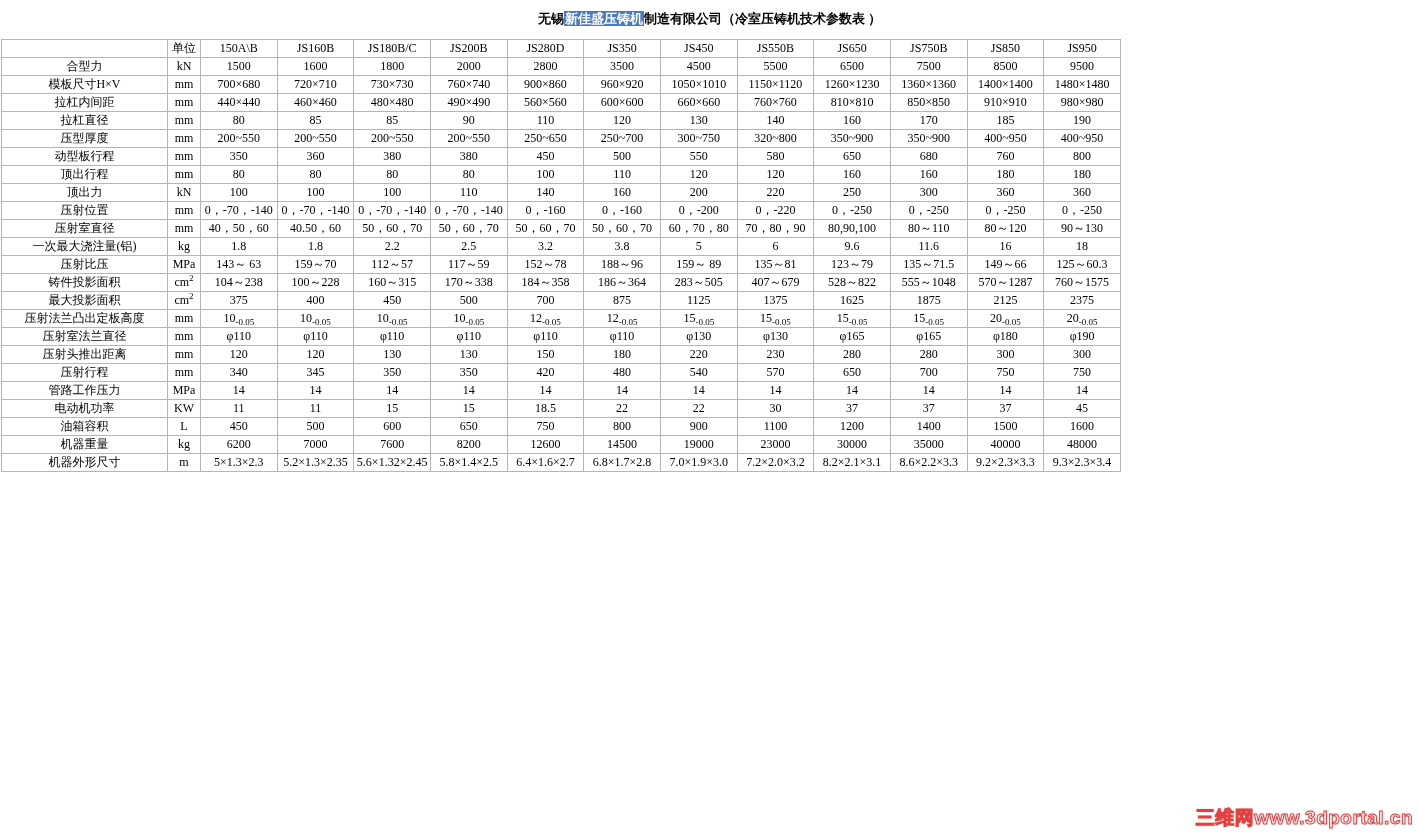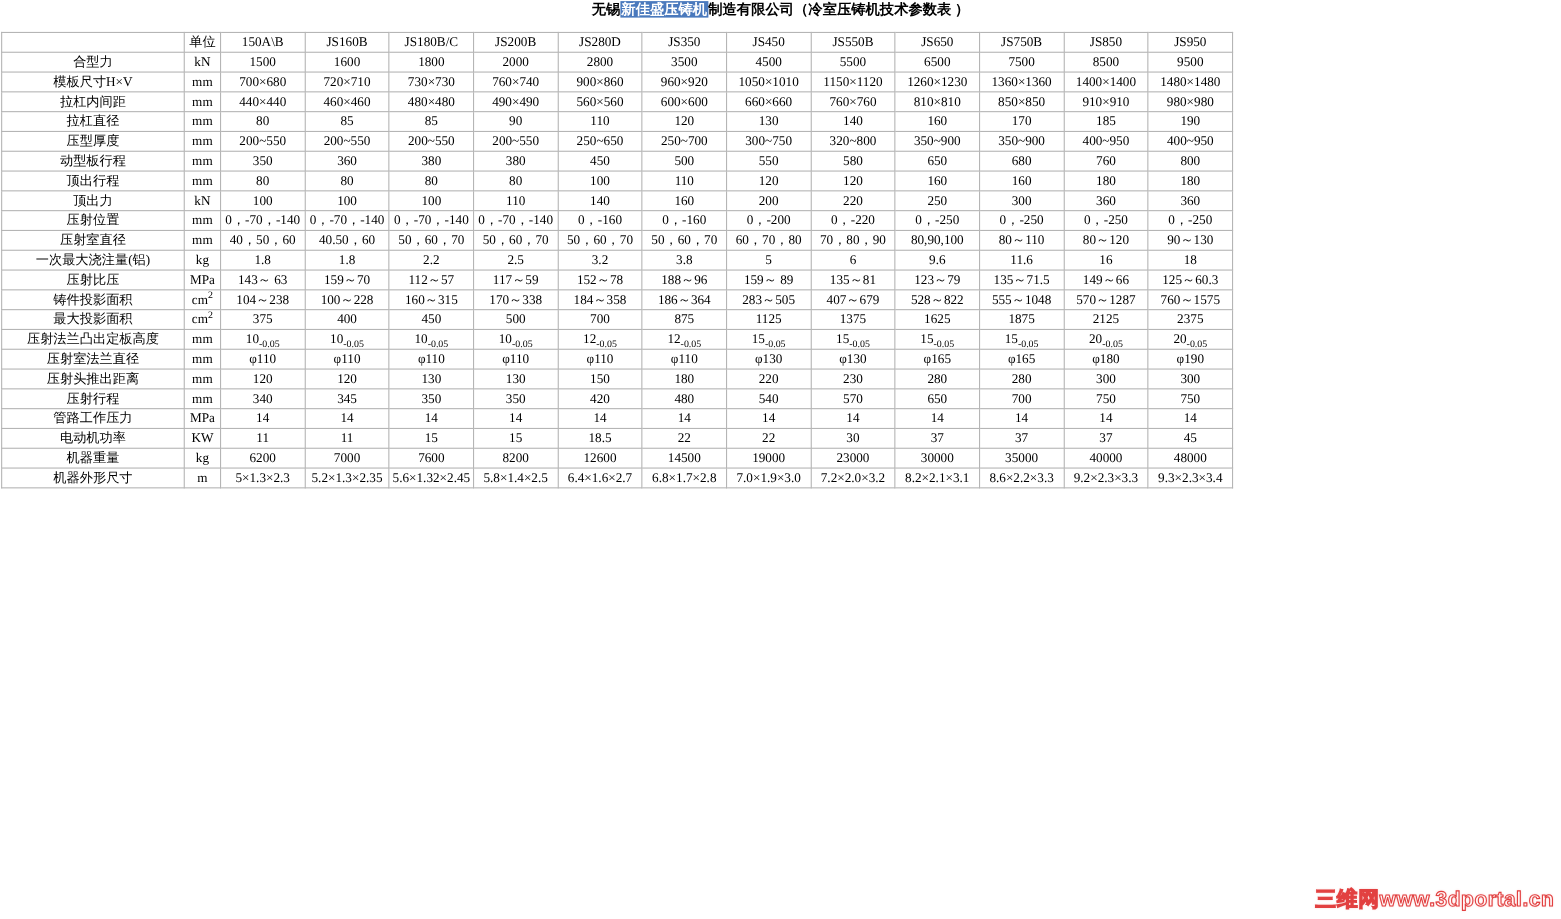--- a/index.html
+++ b/index.html
@@ -7,21 +7,21 @@
     position:relative;
     width:1419px;height:835px;
     font-family:"Liberation Serif","DejaVu Serif",serif;
     color:#000;
     overflow:hidden;
   }
   .title{
     text-align:center;
     font-size:13px;
     font-weight:bold;
-    padding-top:2px;
+    padding-top:12px;
     height:16px;
     line-height:14px;
   }
   .title .hl{
     background:#4a79bd;
     color:#ffffff;
     padding:0 1px;
   }
   table.spec{
     border-collapse:collapse;
@@ -414,20 +414,36 @@
         <td>18.5</td>
         <td>22</td>
         <td>22</td>
         <td>30</td>
         <td>37</td>
         <td>37</td>
         <td>37</td>
         <td>45</td>
       </tr>
       <tr>
+        <th>油箱容积</th>
+        <td>L</td>
+        <td>450</td>
+        <td>500</td>
+        <td>600</td>
+        <td>650</td>
+        <td>750</td>
+        <td>800</td>
+        <td>900</td>
+        <td>1100</td>
+        <td>1200</td>
+        <td>1400</td>
+        <td>1500</td>
+        <td>1600</td>
+      </tr>
+      <tr>
         <th>机器重量</th>
         <td>kg</td>
         <td>6200</td>
         <td>7000</td>
         <td>7600</td>
         <td>8200</td>
         <td>12600</td>
         <td>14500</td>
         <td>19000</td>
         <td>23000</td>

